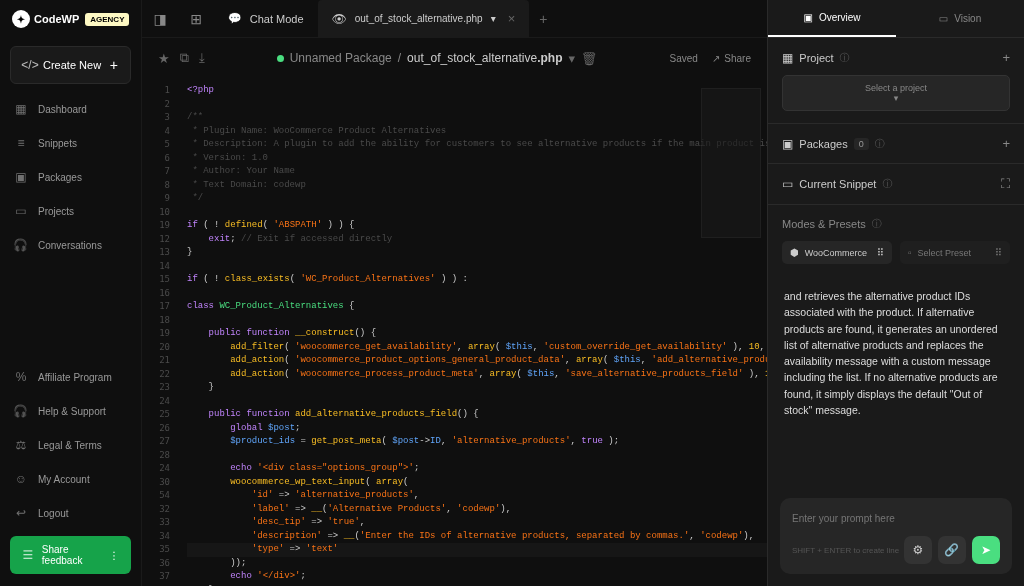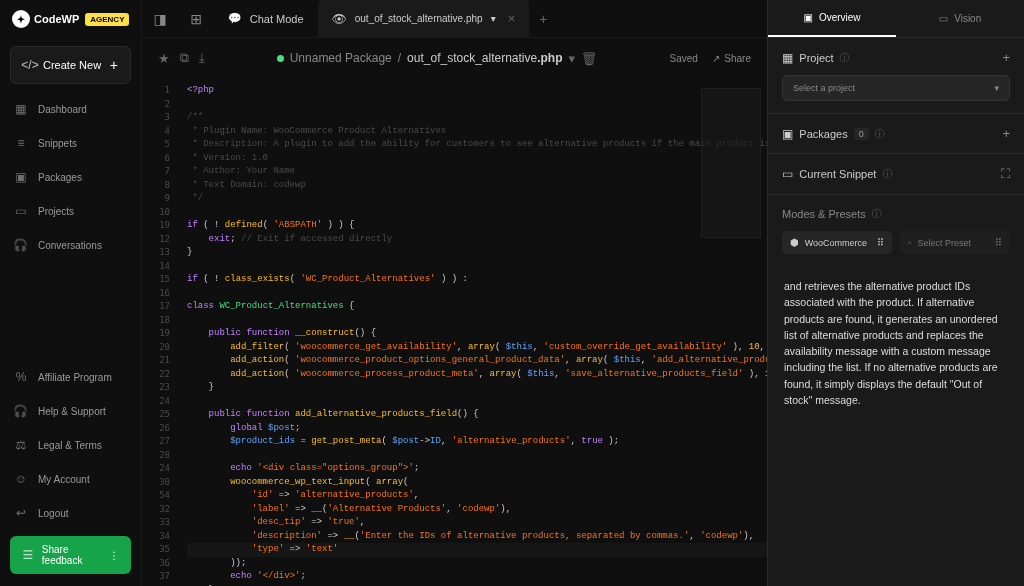--- a/index.html
+++ b/index.html
@@ -2,21 +2,21 @@
 <html><head>
   <meta charset="utf-8">
   <style>
     * { margin: 0; padding: 0; box-sizing: border-box; }
     body { font-family: -apple-system, BlinkMacSystemFont, 'Segoe UI', sans-serif; background: #0f0f0f; color: #ccc; width: 1024px; height: 586px; overflow: hidden; display: flex; }
     .sidebar { width: 142px; background: #0f0f0f; border-right: 1px solid #1a1a1a; display: flex; flex-direction: column; }
     .sidebar-header { display: flex; align-items: center; padding: 10px 12px; gap: 6px; }
     .logo { display: flex; align-items: center; gap: 4px; }
     .logo-icon { width: 18px; height: 18px; border-radius: 50%; background: #fff; display: flex; align-items: center; justify-content: center; font-size: 10px; font-weight: bold; color: #000; }
     .logo-text { font-size: 11px; font-weight: 600; color: #fff; }
-    .agency-badge { background: #fde047; color: #000; font-size: 8px; font-weight: 600; padding: 2px 5px; border-radius: 3px; }
+    .agency-badge { background: #fef9c3; color: #000; font-size: 8px; font-weight: 600; padding: 2px 5px; border-radius: 3px; }
     .create-new-btn { margin: 8px 10px; background: #1a1a1a; border: 1px solid #2a2a2a; border-radius: 6px; padding: 10px 12px; display: flex; align-items: center; justify-content: space-between; cursor: pointer; color: #fff; font-size: 11px; gap: 6px; }
     .create-new-btn .ci { display: flex; align-items: center; gap: 6px; }
     .plus-icon { font-size: 14px; color: #fff; }
     .nav-item { padding: 10px 14px; display: flex; align-items: center; gap: 10px; cursor: pointer; font-size: 10px; color: #999; }
     .nav-icon { width: 14px; height: 14px; display: flex; align-items: center; justify-content: center; opacity: 0.7; font-size: 12px; }
     .sidebar-bottom { margin-top: auto; padding-bottom: 6px; }
     .feedback-btn { margin: 6px 10px; background: #16a34a; border-radius: 6px; padding: 8px 12px; display: flex; align-items: center; gap: 8px; font-size: 10px; color: #fff; cursor: pointer; }
     .main { flex: 1; display: flex; flex-direction: column; background: #0f0f0f; min-width: 0; }
     .top-bar { height: 38px; display: flex; align-items: center; border-bottom: 1px solid #1a1a1a; }
     .top-icon { width: 36px; height: 36px; display: flex; align-items: center; justify-content: center; cursor: pointer; color: #888; font-size: 14px; }
@@ -49,21 +49,21 @@
     .cls { color: #4ade80; }
     .right-panel { width: 257px; background: #1a1a1a; border-left: 1px solid #2a2a2a; display: flex; flex-direction: column; }
     .rp-tabs { height: 38px; display: flex; align-items: center; border-bottom: 1px solid #2a2a2a; }
     .rp-tab { flex: 1; display: flex; align-items: center; justify-content: center; gap: 6px; font-size: 10px; color: #888; cursor: pointer; height: 100%; }
     .rp-tab.active { color: #fff; border-bottom: 2px solid #fff; }
     .rp-section { padding: 12px 14px; border-bottom: 1px solid #2a2a2a; }
     .rp-header { display: flex; align-items: center; gap: 6px; font-size: 11px; color: #ccc; }
     .rp-header-icon { font-size: 12px; }
     .rp-info { font-size: 10px; color: #555; }
     .rp-plus { margin-left: auto; color: #888; cursor: pointer; font-size: 13px; }
-    .rp-select { margin-top: 10px; background: #262626; border: 1px solid #333; border-radius: 5px; padding: 7px 10px; font-size: 9px; color: #888; display: flex; justify-content: space-between; align-items: center; cursor: pointer; }
+    .rp-select { margin-top: 10px; background: #262626; border: 1px solid #333; border-radius: 5px; padding: 7px 10px; font-size: 9px; color: #888; display: flex; justify-content: space-between; align-items: center; cursor: pointer; flex-direction: column; }
     .rp-badge { background: #262626; color: #999; border-radius: 3px; padding: 1px 5px; font-size: 9px; }
     .presets-row { display: flex; gap: 8px; margin-top: 10px; }
     .preset-pill { flex: 1; background: #262626; border-radius: 5px; padding: 6px 8px; display: flex; align-items: center; gap: 6px; font-size: 9px; color: #ccc; cursor: pointer; }
     .preset-pill .pp-icon { font-size: 10px; }
     .modes-section { padding: 12px 14px; }
     .ai-text { flex: 1; padding: 12px 16px; font-size: 10.5px; color: #ddd; line-height: 1.55; overflow-y: auto; }
     .ai-text p { margin-top: 10px; }
     .chat-input-area { padding: 10px 12px 12px; background: #1a1a1a; }
     .chat-input-box { background: #262626; border-radius: 10px; padding: 10px 12px; }
     .chat-input { width: 100%; background: none; border: none; color: #999; font-size: 10px; outline: none; }
@@ -279,13 +279,32 @@
       <div class="preset-pill" style="background:#1f1f1f;color:#777">
           <span class="pp-icon">▫</span>
           <span>Select Preset</span>
           <span style="margin-left:auto;font-size:10px">⠿</span>
         </div>
     </div>
   </div>
   <div class="ai-text">
     <span>and retrieves the alternative product IDs associated with the product. If alternative products are found, it generates an unordered list of alternative products and replaces the availability message with a custom message including the list. If no alternative products are found, it simply displays the default "Out of stock" message.</span>
   </div>
+  <div class="chat-input-area">
+    <div class="chat-input-box">
+      <input class="chat-input" placeholder="Enter your prompt here" style="">
+      <div class="chat-footer">
+        <span class="chat-hint">SHIFT + ENTER to create line</span>
+        <div class="chat-actions">
+          <div class="chat-action-btn icon">
+              <span>⚙</span>
+            </div>
+          <div class="chat-action-btn icon">
+              <span>🔗</span>
+            </div>
+          <div class="chat-action-btn send">
+              <span>➤</span>
+            </div>
+        </div>
+      </div>
+    </div>
+  </div>
 </aside>
 
 </body></html>

